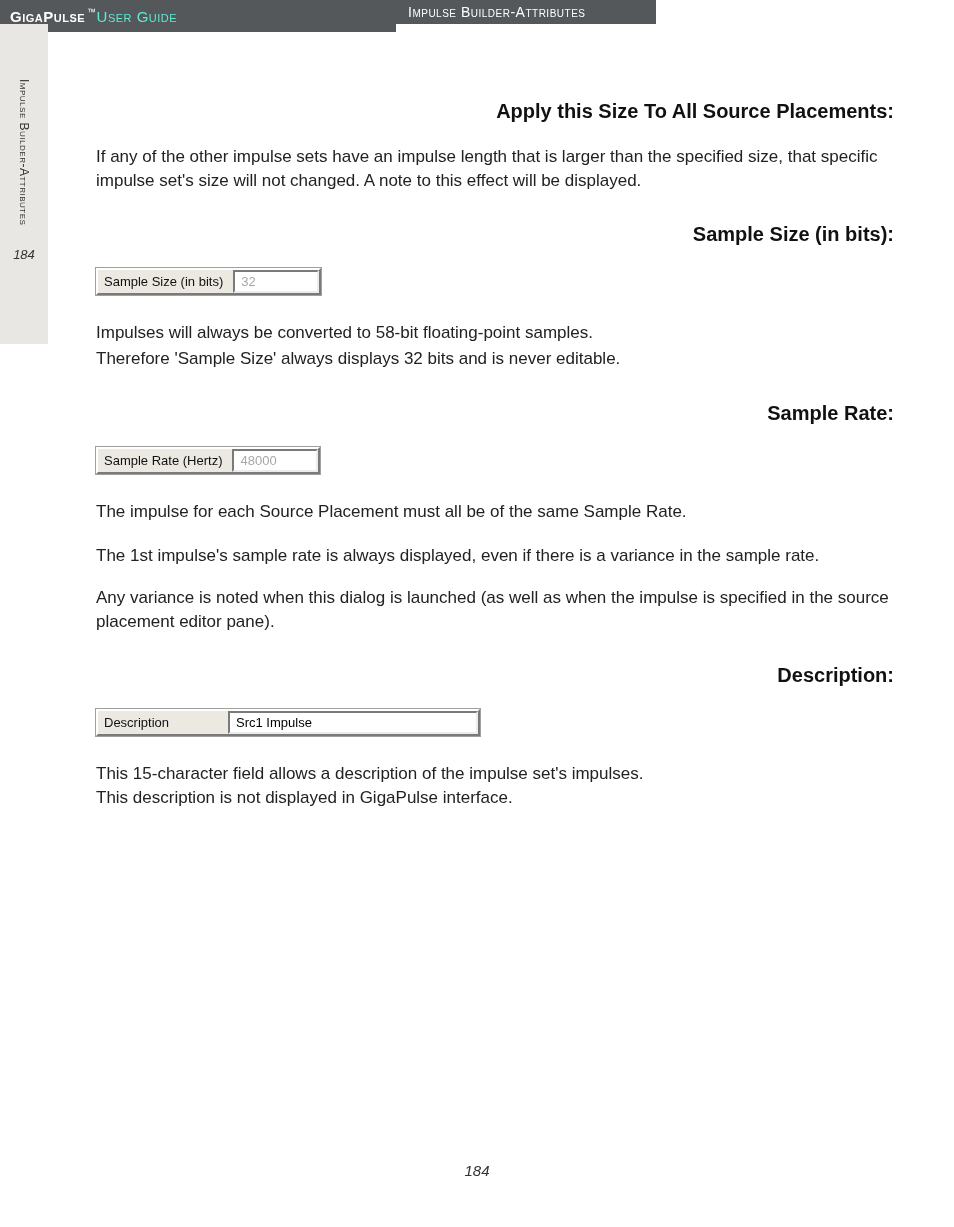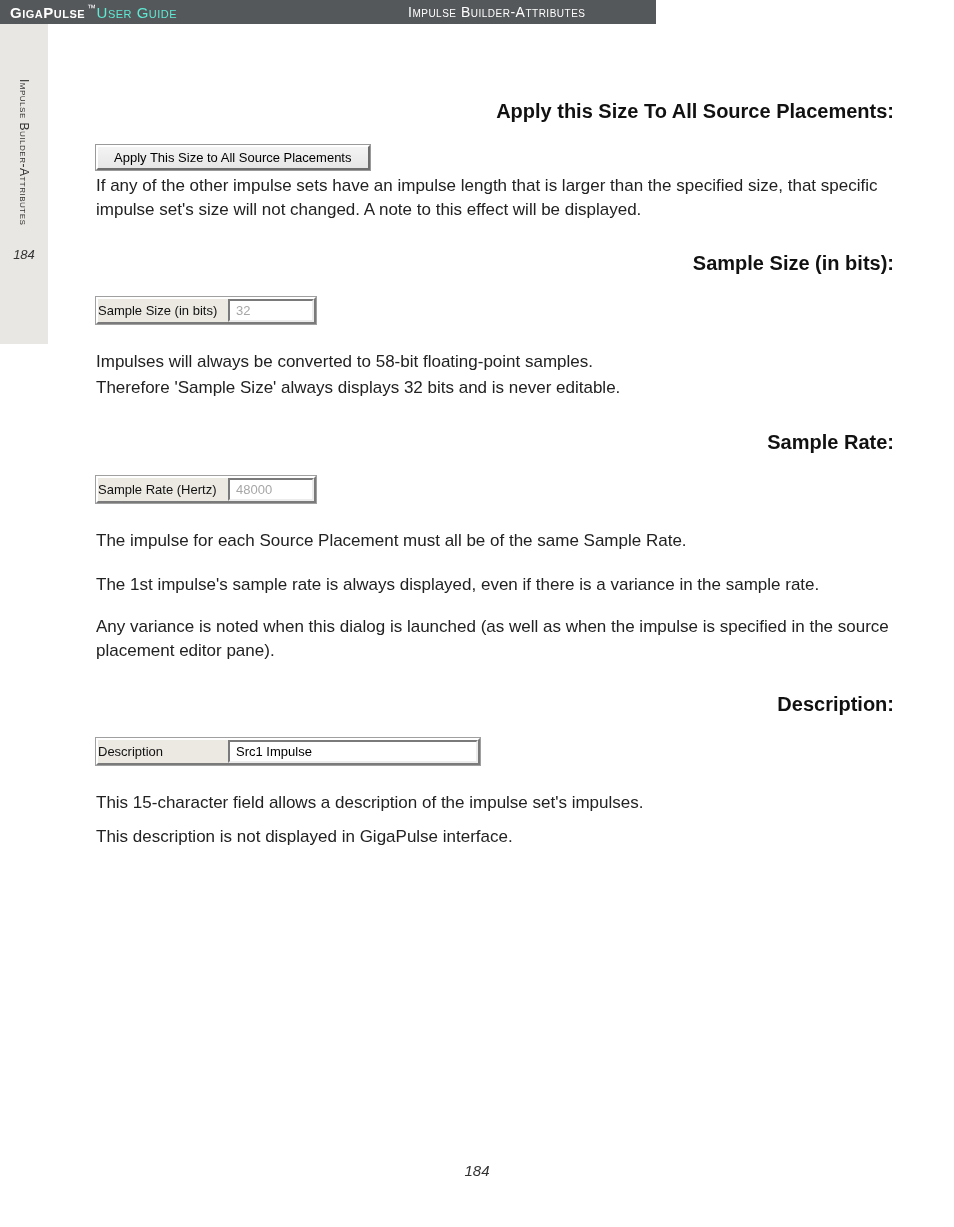--- a/index.html
+++ b/index.html
@@ -5,21 +5,21 @@
   * { box-sizing: border-box; margin: 0; padding: 0; }
   html, body { width: 954px; height: 1227px; background: #fff; font-family: "Segoe UI", "Myriad Pro", Arial, sans-serif; color: #222; }
   
   .topbar {
     position: absolute; top: 0; left: 0; right: 0;
     height: 24px;
     background: #fff;
     display: flex;
   }
   .topbar-left {
-    width: 396px; height: 24px;
+    width: 396px; height: 32px;
     background: #55585a;
     display: flex; align-items: center;
     padding-left: 10px;
     font-variant: small-caps;
     font-size: 15px;
     letter-spacing: 0.5px;
   }
   .brand { color: #fff; font-weight: 800; font-size: 15px; letter-spacing: 0.5px; }
   .tm { color: #fff; font-size: 9px; position: relative; top: -4px; margin-left: 2px; }
   .guide { color: #5eead4; font-weight: 500; }
@@ -94,21 +94,21 @@
     border-left: 2px solid #fff;
     border-right: 2px solid #7a7a7a;
     border-bottom: 2px solid #7a7a7a;
     background: #ece9e2;
     font-family: Tahoma, Arial, sans-serif;
     font-size: 13px;
     align-items: stretch;
     margin-bottom: 4px;
   }
   .ui-row-label {
-    padding: 4px 10px 4px 0;
+    padding: 4px 10px 4px 6px;
     color: #111;
     display: flex; align-items: center;
     min-width: 130px;
     text-align: right;
   }
   .ui-row-field {
     background: #fff;
     border-top: 2px solid #7a7a7a;
     border-left: 2px solid #7a7a7a;
     border-right: 2px solid #ececec;
@@ -146,21 +146,20 @@
 
 <div class="sidebar">
   <span class="sidebar-text">Impulse Builder-Attributes</span>
   <span class="page-side">184</span>
 </div>
 
 <div class="content">
 
   
   <h2 class="sec">Apply this Size To All Source Placements:</h2>
-  <div class="ui-btn">Apply This Size to All Source Placements</div>
   <p class="body">If any of the other impulse sets have an impulse length that is larger than the specified size, that specific impulse set's size will not changed.  A note to this effect will be displayed.</p>
 
   
   <h2 class="sec gap-lg">Sample Size (in bits):</h2>
   <div class="ui-row">
     <div class="ui-row-label">Sample Size (in bits)</div>
     <div class="ui-row-field">
       <span class="disabled-val">32</span>
     </div>
   </div>
@@ -181,17 +180,17 @@
 
   
   <h2 class="sec gap-lg">Description:</h2>
   <div class="ui-row wide">
     <div class="ui-row-label">Description</div>
     <div class="ui-row-field">
       <span class="enabled-val">Src1 Impulse</span>
     </div>
   </div>
   <p class="body gap-md">This 15-character field allows a description of the impulse set's impulses.</p>
-  <p class="body" style="margin-top:10px">This description is not displayed in GigaPulse interface.</p>
+  <p class="body" style="margin-top:0">This description is not displayed in GigaPulse interface.</p>
 
 </div>
 
 <div class="footer-pg">184</div>
 
 </body></html>

